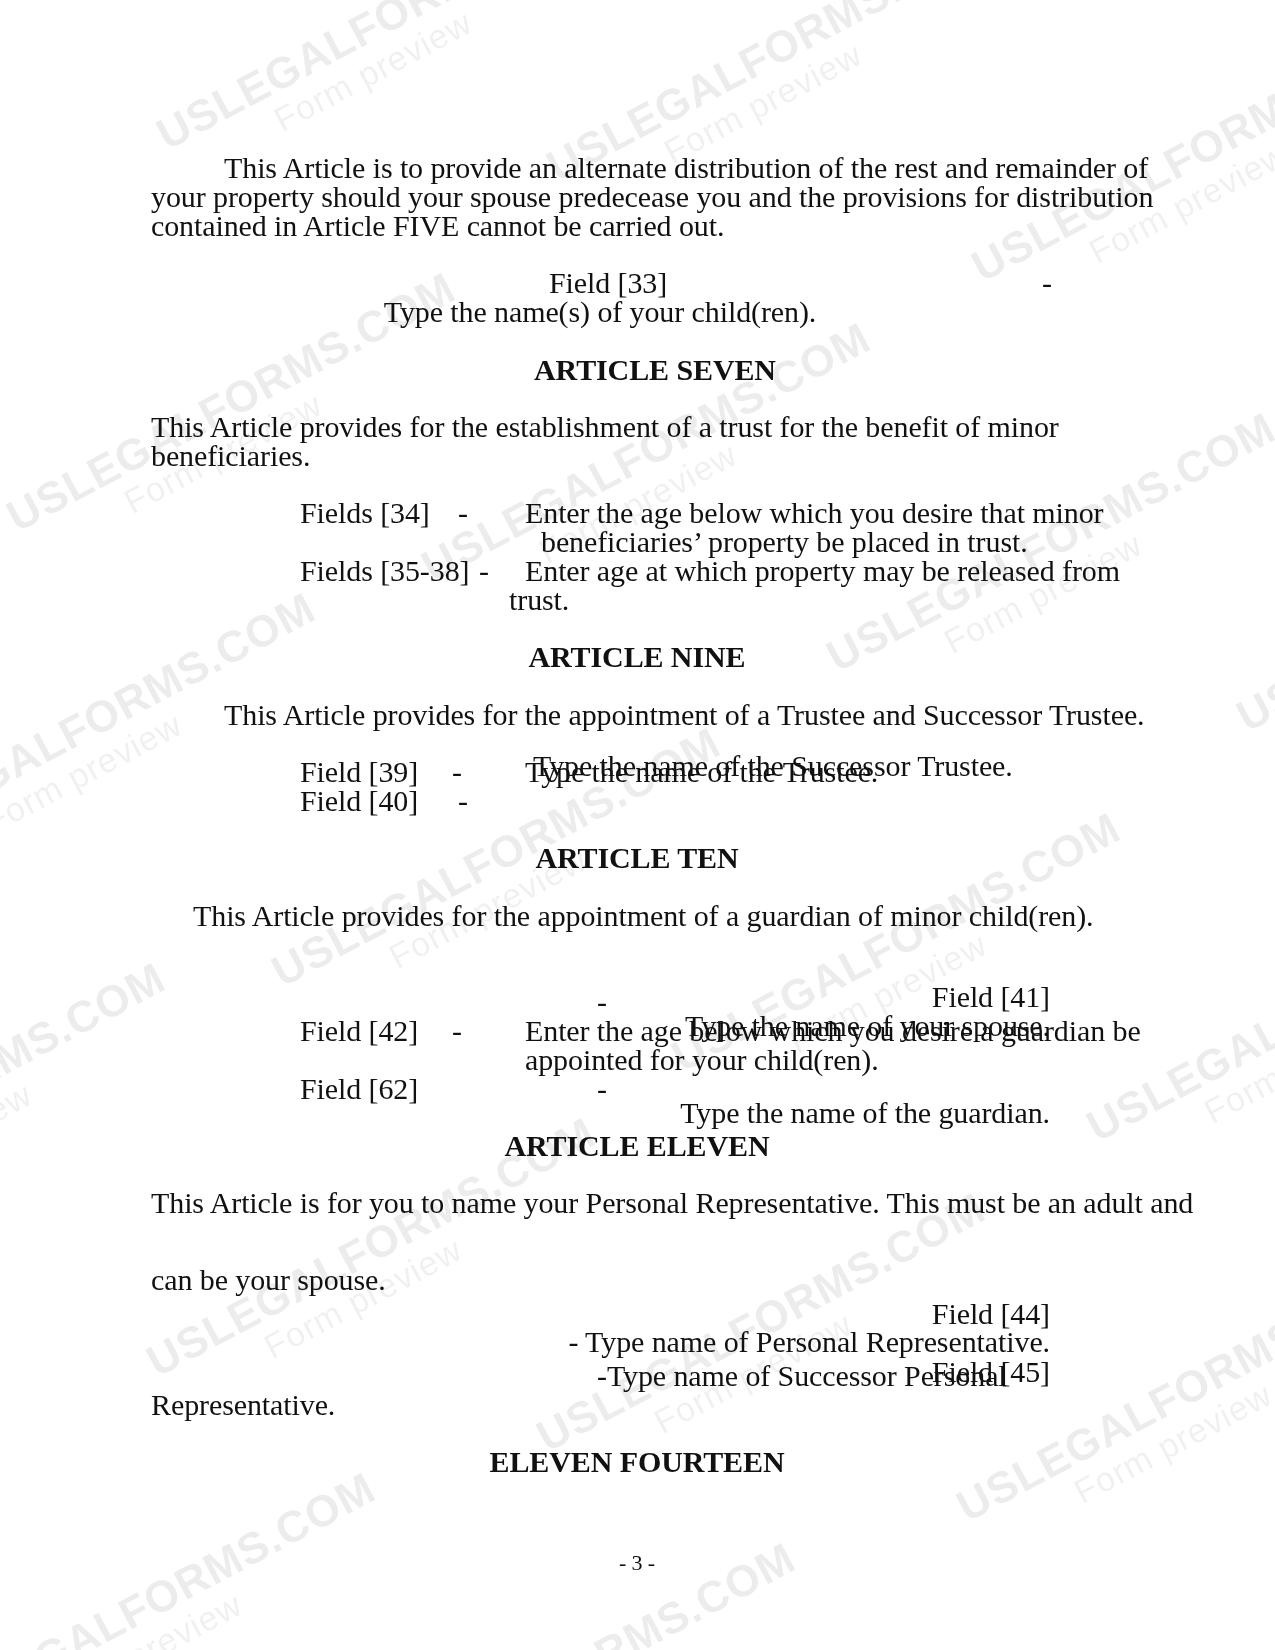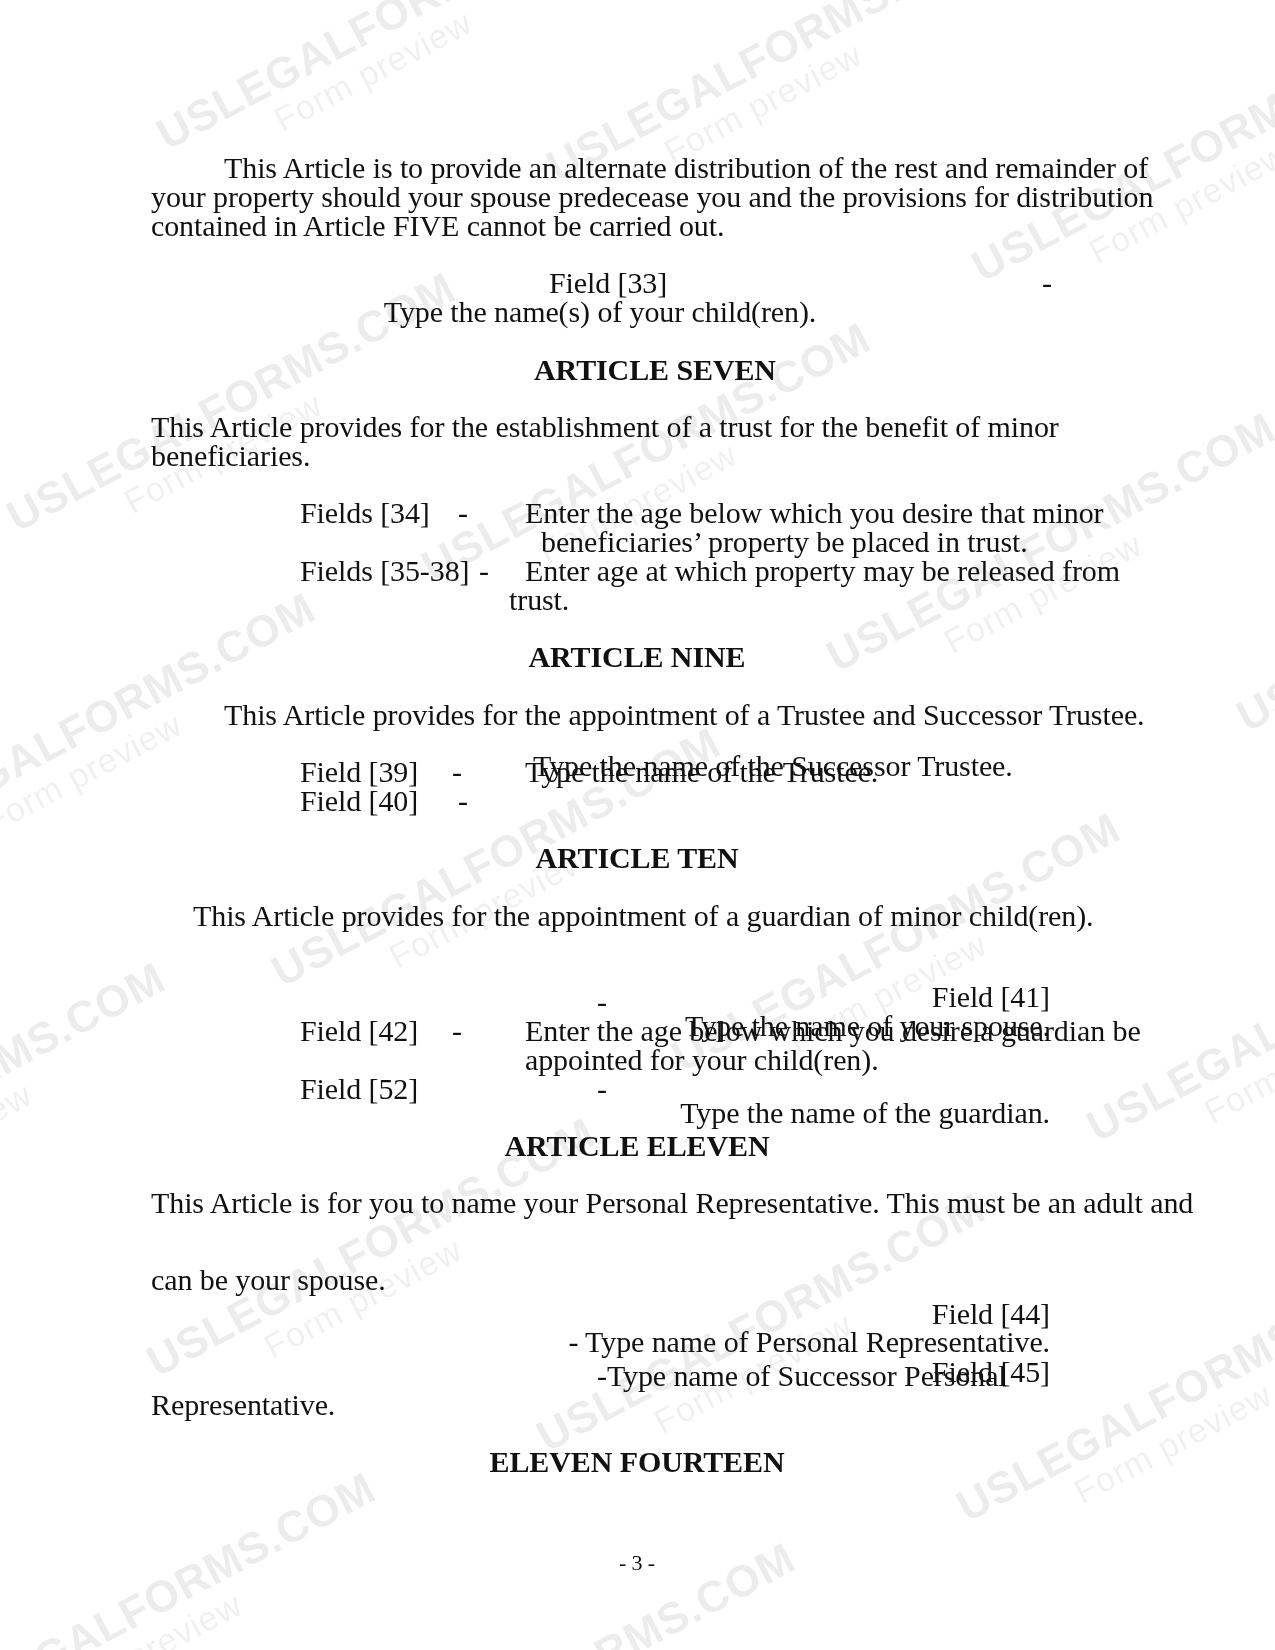--- a/index.html
+++ b/index.html
@@ -153,21 +153,21 @@
 
       <div class="t r" style="left:1050px; top:958px;">Field [41]</div>
       <div class="t" style="left:597px; top:987px;">-</div>
       <div class="t r" style="left:1050px; top:987px;">Type the name of your spouse.</div>
 
       <div class="t" style="left:300px; top:1016px;">Field [42]</div>
       <div class="t" style="left:452px; top:1016px;">-</div>
       <div class="t" style="left:525px; top:1016px;">Enter the age below which you desire a guardian be</div>
       <div class="t" style="left:525px; top:1045px;">appointed for your child(ren).</div>
 
-      <div class="t" style="left:300px; top:1074px;">Field [52]</div>
+      <div class="t" style="left:300px; top:1074px;">Field [62]</div>
       <div class="t" style="left:597px; top:1074px;">-</div>
       <div class="t r" style="left:1050px; top:1074px;">Type the name of the guardian.</div>
     </div>
 
     <div>
       <div class="t h c" style="left:637px; top:1131px;">ARTICLE ELEVEN</div>
       <div class="t" style="left:151px; top:1188px;">This Article is for you to name your Personal Representative.  This must be an adult and</div>
       <div class="t" style="left:151px; top:1265px;">can be your spouse.</div>
 
       <div class="t r" style="left:1050px; top:1275px;">Field [44]</div>

